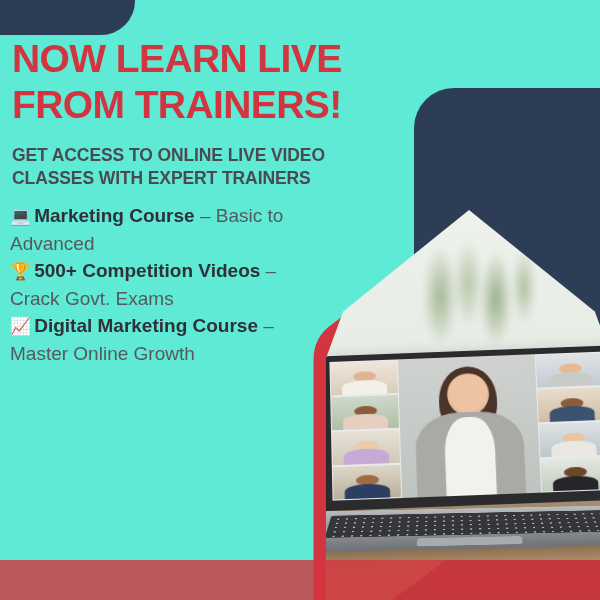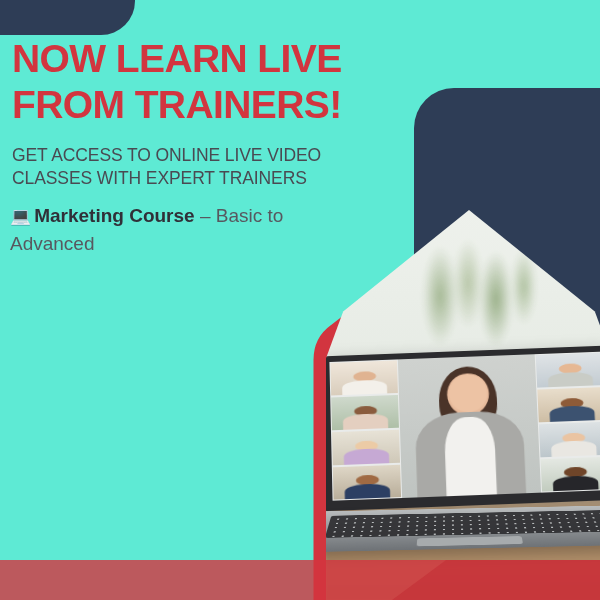--- a/index.html
+++ b/index.html
@@ -164,21 +164,21 @@
     color:#D2353F;
     font-size:39px;line-height:46px;
     font-weight:bold;
     letter-spacing:-.6px;
   }
   .headline .l2{display:block;}
   .subhead{
     position:absolute;left:12px;top:144px;width:360px;
     color:#4A4A52;
     font-size:17.5px;line-height:23px;
-    font-weight:normal;
+    font-weight:bold;
     letter-spacing:-.1px;
   }
   .list{
     position:absolute;left:10px;top:202px;width:300px;
     color:#4a4a52;
     font-size:19px;line-height:27px;
   }
   .item{margin:0 0 0 0;}
   .emoji{
     font-family:"DejaVu Sans",sans-serif;
@@ -287,20 +287,26 @@
     </div>
 
     <div class="subhead">GET ACCESS TO ONLINE LIVE VIDEO CLASSES WITH EXPERT TRAINERS</div>
 
     <div class="list">
 
       <div class="item">
         <span class="emoji">💻</span><span class="strong">Marketing Course</span><span class="rest"> – Basic to Advanced</span>
       </div>
 
-
-
-
+      <div class="item">
+        <span class="emoji">🏆</span><span class="strong">500+ Competition Videos</span><span class="rest"> – Crack Govt. Exams</span>
+      </div>
+
+
+
+      <div class="item">
+        <span class="emoji">📈</span><span class="strong">Digital Marketing Course</span><span class="rest"> – Master Online Growth</span>
+      </div>
 
 
     </div>
   </div>
 </div>
 
 </body></html>

